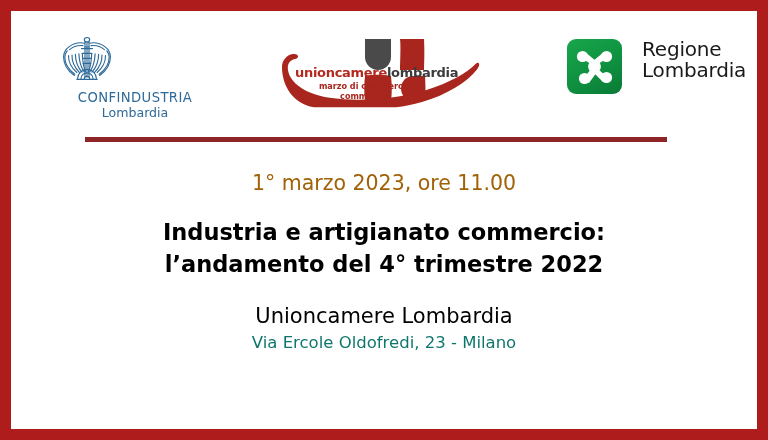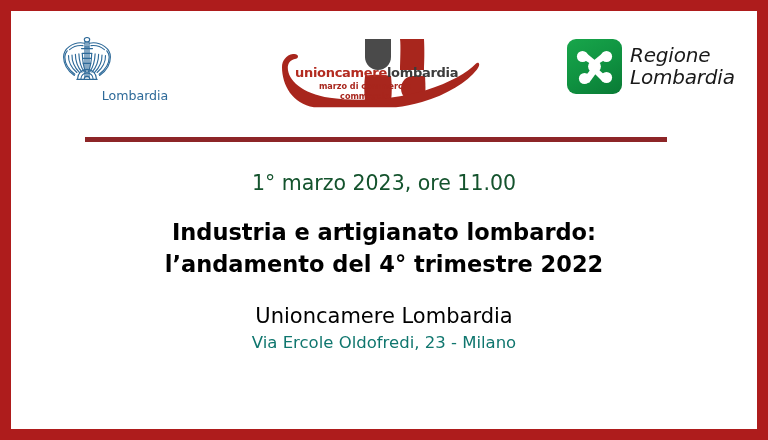--- a/index.html
+++ b/index.html
@@ -81,21 +81,21 @@
   .uc-sub {
     margin-top: 3px;
     font-size: 8.1px;
     font-weight: bold;
     color: #a8261d;
     line-height: 1.18;
   }
 
   
   .logo-regione { left: 556px; width: 175px; height: 104px; }
-  .rl-row { display: flex; align-items: center; gap: 8px; padding-top: 6px; font-style: italic; }
+  .rl-row { display: flex; align-items: flex-start; gap: 20px; padding-top: 6px; }
   .rl-badge {
     width: 55px; height: 55px;
     border-radius: 9px;
     background: linear-gradient(150deg, #18a64b 0%, #0f9140 55%, #0a7a35 100%);
     flex: 0 0 auto;
     position: relative;
   }
   .rl-name {
     color: #1a1a1a;
     font-size: 20px;
@@ -116,21 +116,21 @@
   
   .content {
     position: absolute;
     left: 0;
     top: 160px;
     width: 100%;
     text-align: center;
   }
   .event-date {
     font-size: 20.5px;
-    color: #14532d;
+    color: #a16207;
     line-height: 1.25;
   }
   .event-title {
     margin-top: 20px;
     font-size: 22.5px;
     font-weight: bold;
     color: #000000;
     line-height: 1.42;
   }
   .venue {
@@ -187,20 +187,21 @@
               <path d="M25.9 46 c0-3.4 2.7-6.1 6.1-6.1 s6.1 2.7 6.1 6.1"></path>
               <path d="M29.2 46.2 c0-1.6 1.3-2.8 2.8-2.8 s2.8 1.2 2.8 2.8"></path>
               <path d="M21.8 46.3 h20.4"></path>
               <path d="M26.5 15.6 h11"></path>
               <path d="M27.2 20.4 h9.6"></path>
               <path d="M27.8 25.4 h8.4"></path>
               <path d="M28.3 30.4 h7.4"></path>
             </g>
           </svg>
         </span>
+        <div class="cf-name">CONFINDUSTRIA</div>
         <div class="cf-sub">Lombardia</div>
       </div>
 
       <div class="logo logo-unioncamere">
         <div class="uc-wrap">
           <svg class="uc-svg" width="210" height="90" viewBox="0 0 210 90" xmlns="http://www.w3.org/2000/svg">
 
             <path d="M92 6 h26 v18 c0 7.2-5.8 13-13 13 s-13-5.8-13-13 z" fill="#4a4a4a"></path>
 
             <path d="M127 6 h24 c0 0 1 12 0 31 h-24 c0-6 1-25 0-31 z" fill="#a8261d"></path>
@@ -245,21 +246,21 @@
         </div>
       </div>
 
     </div>
 
     <div class="divider"></div>
 
     <div class="content">
       <div class="event-date">1° marzo 2023, ore 11.00</div>
       <div class="event-title">
-        <div>Industria e artigianato lombardo:</div>
+        <div>Industria e artigianato commercio:</div>
         <div>l’andamento del 4° trimestre 2022</div>
       </div>
       <div class="venue">Unioncamere Lombardia</div>
       <div class="venue-address">Via Ercole Oldofredi, 23 - Milano</div>
     </div>
 
   </div>
 </div>
 
 </body></html>

